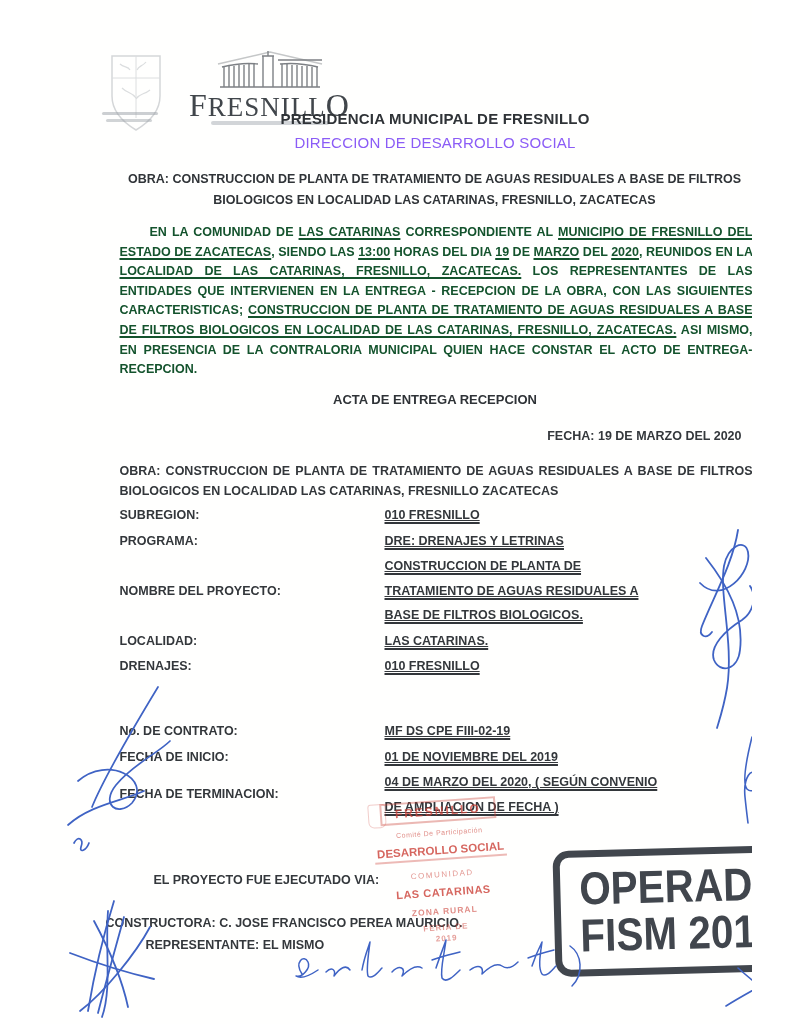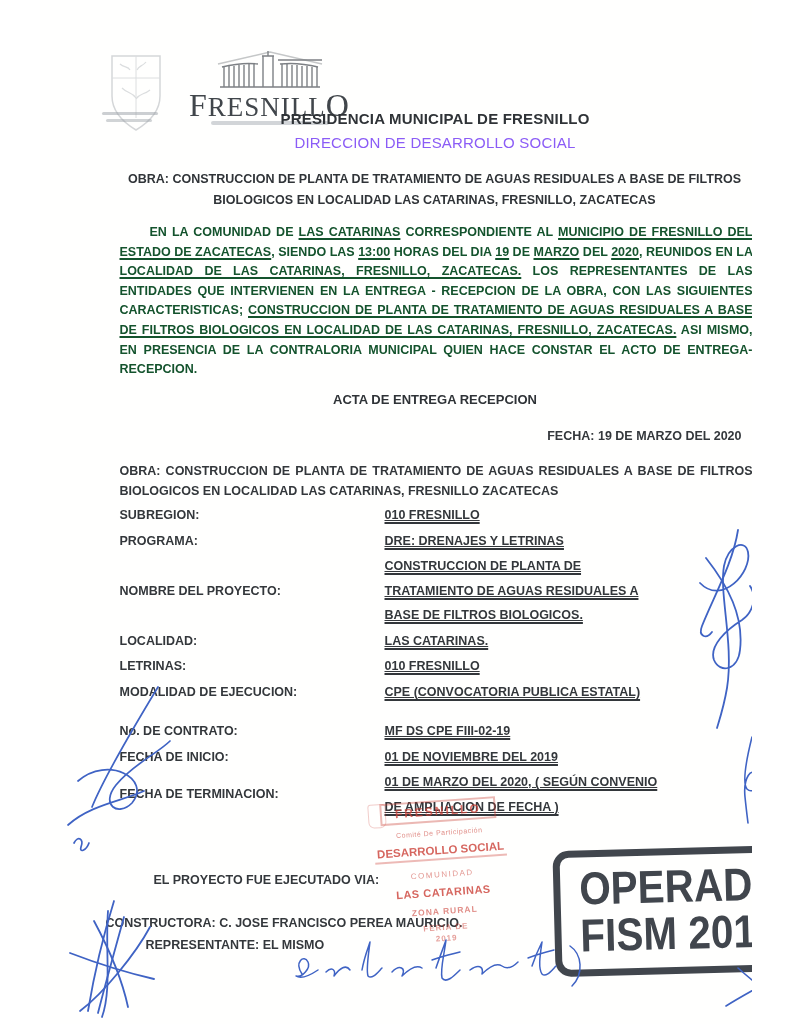--- a/index.html
+++ b/index.html
@@ -144,50 +144,44 @@
         <div class="vline"><span>BASE DE FILTROS BIOLOGICOS.</span></div>
       </div>
     </div>
     <div class="frow">
       <div class="lab">LOCALIDAD:</div>
       <div class="val">
           <div class="vline"><span>LAS CATARINAS.</span></div>
         </div>
     </div>
     <div class="frow">
-      <div class="lab">LETRINAS:</div>
+      <div class="lab">DRENAJES:</div>
       <div class="val">
           <div class="vline"><span>010 FRESNILLO</span></div>
         </div>
     </div>
-    <div class="frow">
-      <div class="lab">MODALIDAD DE EJECUCION:</div>
-      <div class="val">
-          <div class="vline"><span>CPE (CONVOCATORIA PUBLICA ESTATAL)</span></div>
-        </div>
-    </div>
   </div>
 
   <div class="abs fields f-contract">
     <div class="frow">
       <div class="lab">No. DE CONTRATO:</div>
       <div class="val">
           <div class="vline"><span>MF DS CPE FIII-02-19</span></div>
         </div>
     </div>
     <div class="frow">
       <div class="lab">FECHA DE INICIO:</div>
       <div class="val">
           <div class="vline"><span>01 DE NOVIEMBRE DEL 2019</span></div>
         </div>
     </div>
     <div class="frow">
       <div class="lab">FECHA DE TERMINACION:</div>
       <div class="val">
-        <div class="vline"><span>01 DE MARZO DEL 2020, ( SEGÚN CONVENIO</span></div>
+        <div class="vline"><span>04 DE MARZO DEL 2020, ( SEGÚN CONVENIO</span></div>
         <div class="vline"><span>DE AMPLIACION DE FECHA )</span></div>
       </div>
     </div>
   </div>
 
   <div class="abs exec">EL PROYECTO FUE EJECUTADO VIA:</div>
   <div class="abs constructora">CONSTRUCTORA: C. JOSE FRANCISCO PEREA MAURICIO.</div>
   <div class="abs representante">REPRESENTANTE: EL MISMO</div>
 
   <div class="abs red-stamp">

